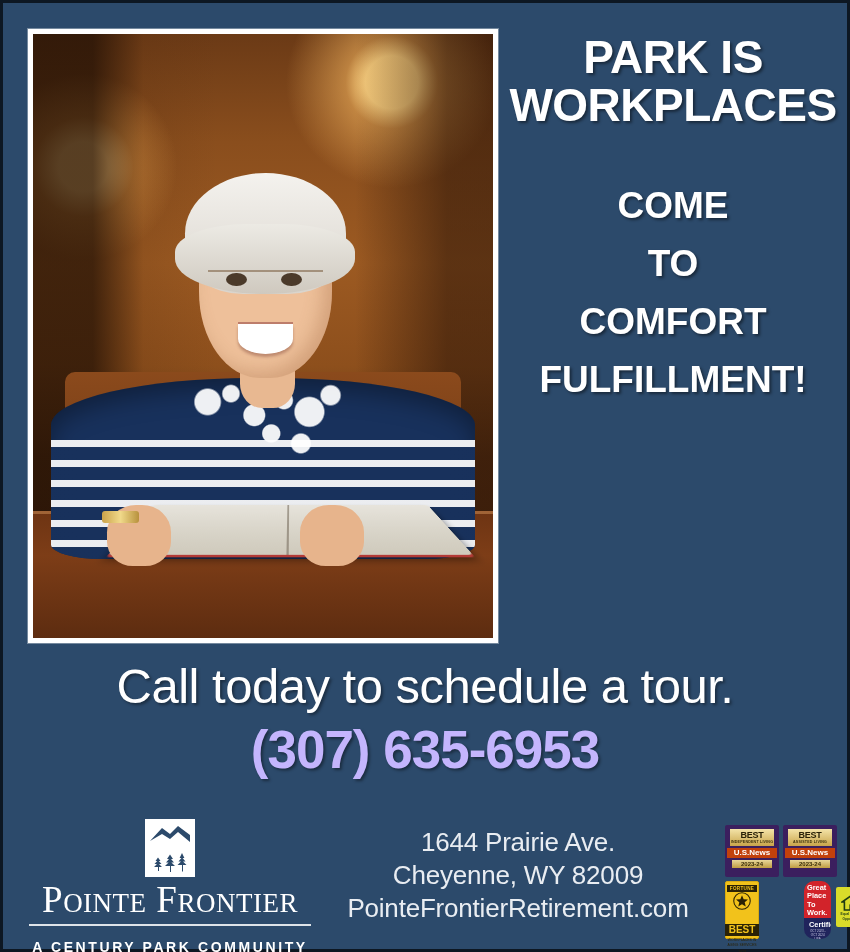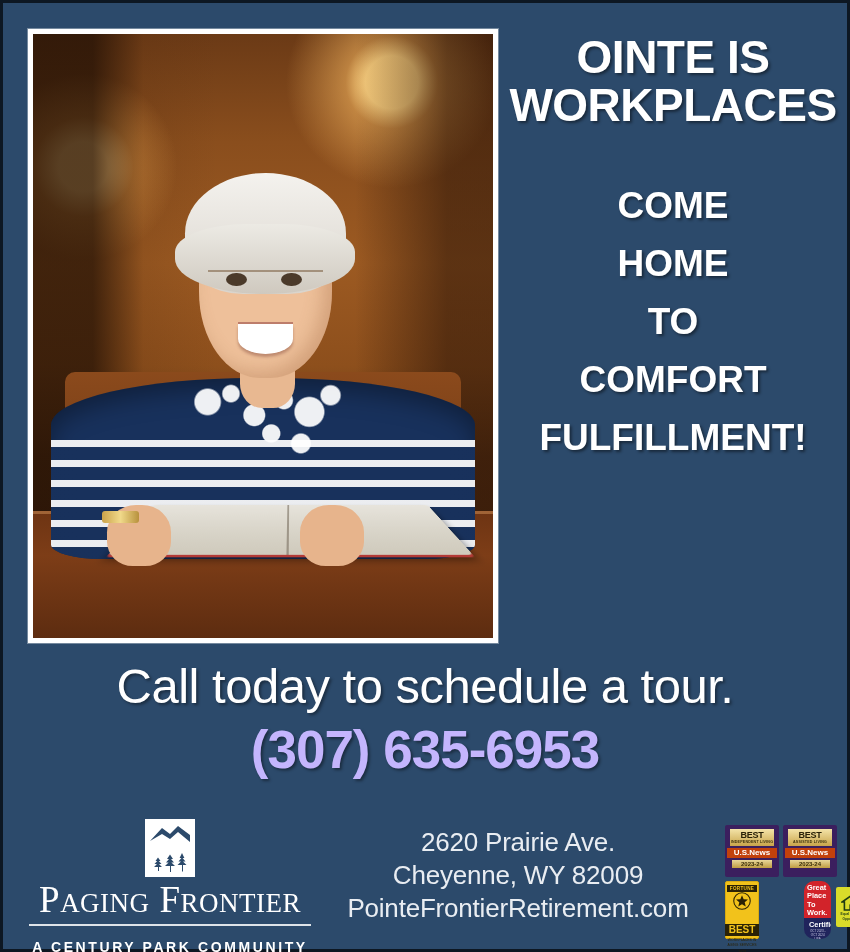--- a/index.html
+++ b/index.html
@@ -290,26 +290,25 @@
       <div class="ph-smile"></div>
       <div class="ph-book"></div>
       <div class="ph-hand l"></div>
       <div class="ph-hand r"></div>
       <div class="ph-bracelet"></div>
     </div>
   </div>
 
   <div class="head-col">
     <div class="headline">
-      <div>OINTE IS</div>
+      <div>PARK IS</div>
       <div>WORKPLACES</div>
     </div>
     <div class="subhead">
       <div>COME</div>
-      <div>HOME</div>
       <div>TO</div>
       <div>COMFORT</div>
       <div>FULFILLMENT!</div>
     </div>
   </div>
 
   <div class="cta">Call today to schedule a tour.</div>
   <div class="phone">(307) 635-6953</div>
 
   <div class="logo">
@@ -318,28 +317,28 @@
         <rect x="0" y="0" width="50" height="58" fill="#ffffff"></rect>
         <path d="M5 22 L17 9 L25 15 L33 7 L45 16 L45 23 L33 13 L25 20 L17 15 Z" fill="#2c4a6b"></path>
         <g fill="#2c4a6b">
           <path d="M13 52 L13 48 L9 48 L12 45 L9.5 45 L12.2 42 L10.5 42 L13 38.5 L15.5 42 L13.8 42 L16.5 45 L14 45 L17 48 L14 48 L14 52 Z"></path>
           <path d="M25 53 L25 47 L20 47 L23.6 43.5 L21 43.5 L24 40 L22 40 L25 35.5 L28 40 L26 40 L29 43.5 L26.4 43.5 L30 47 L26 47 L26 53 Z"></path>
           <path d="M37 52.5 L37 46 L32.5 46 L36 42.5 L33.5 42.5 L36.4 39 L34.6 39 L37 34 L39.4 39 L37.6 39 L40.5 42.5 L38 42.5 L41.5 46 L38 46 L38 52.5 Z"></path>
         </g>
       </svg>
     </div>
     <div class="wordmark">
-      <span>P</span><span class="sc">AGING</span>&nbsp;<span>F</span><span class="sc">RONTIER</span>
+      <span>P</span><span class="sc">OINTE</span>&nbsp;<span>F</span><span class="sc">RONTIER</span>
     </div>
     <div class="logo-rule"></div>
     <div class="tagline">A CENTURY PARK COMMUNITY</div>
   </div>
 
   <div class="address">
-    <div>2620 Prairie Ave.</div>
+    <div>1644 Prairie Ave.</div>
     <div>Cheyenne, WY 82009</div>
     <div>PointeFrontierRetirement.com</div>
   </div>
 
   <div class="badges">
     <div class="badge-row">
 
       <div class="usnews">
         <div class="best">
           <span>BEST</span>

